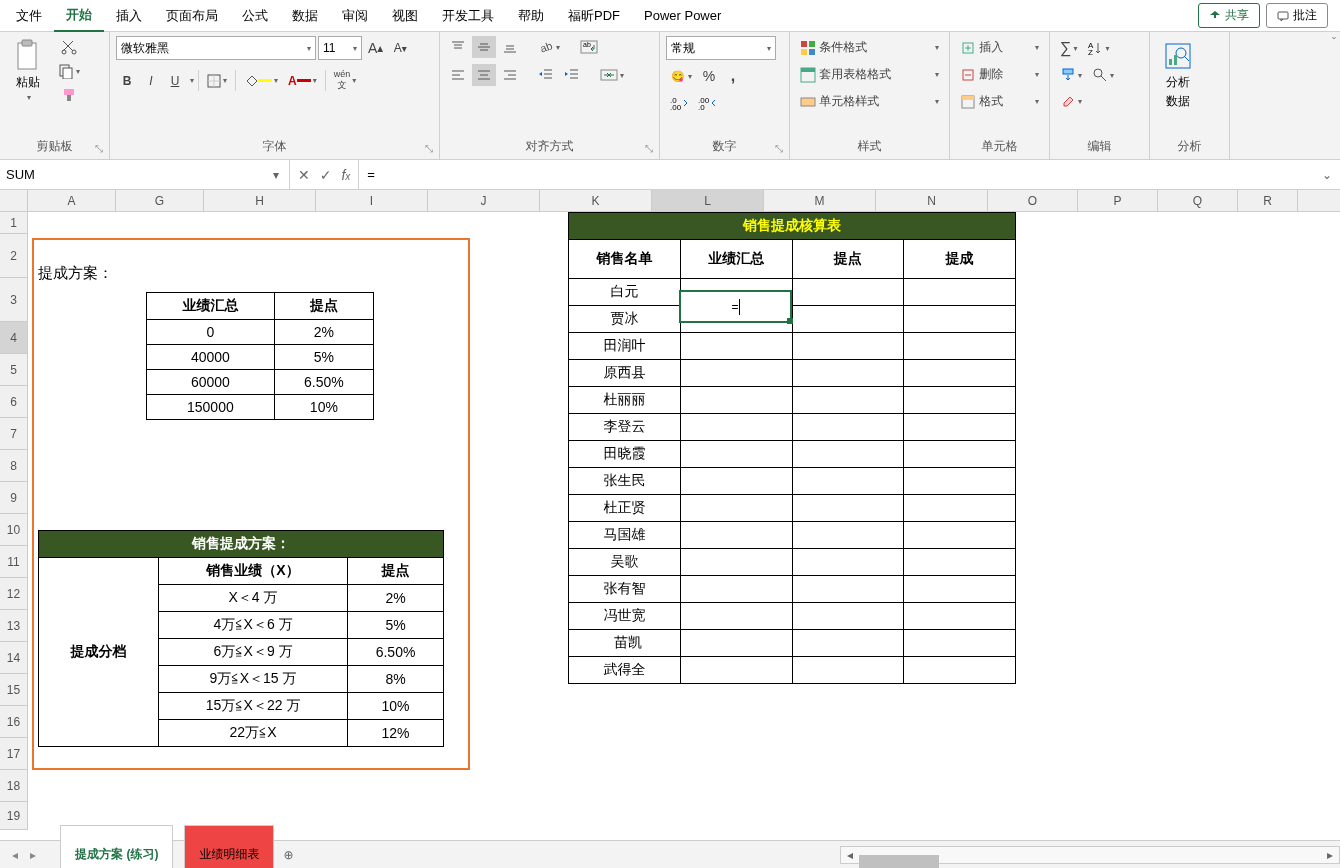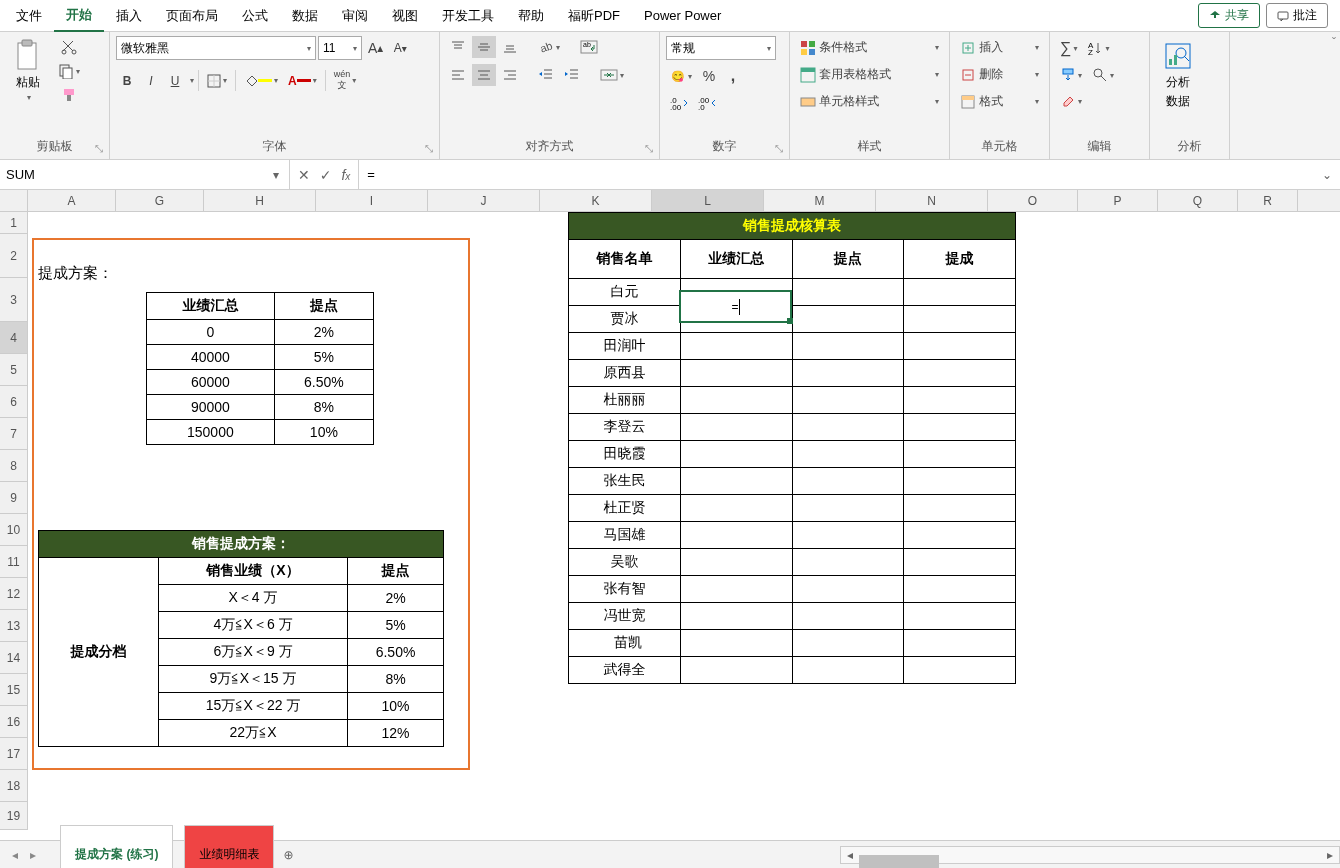--- a/index.html
+++ b/index.html
@@ -509,24 +509,20 @@
           </tr>
           <tr>
             <td>40000</td>
             <td>5%</td>
           </tr>
           <tr>
             <td>60000</td>
             <td>6.50%</td>
           </tr>
           <tr>
-            <td>90000</td>
-            <td>8%</td>
-          </tr>
-          <tr>
             <td>150000</td>
             <td>10%</td>
           </tr>
         </tbody>
       </table>
 
     <table class="tbl" id="t2" style="left:10px;top:318px;width:406px">
         <tbody>
           <tr>
             <td colspan="3" class="green-hdr">销售提成方案：</td>

